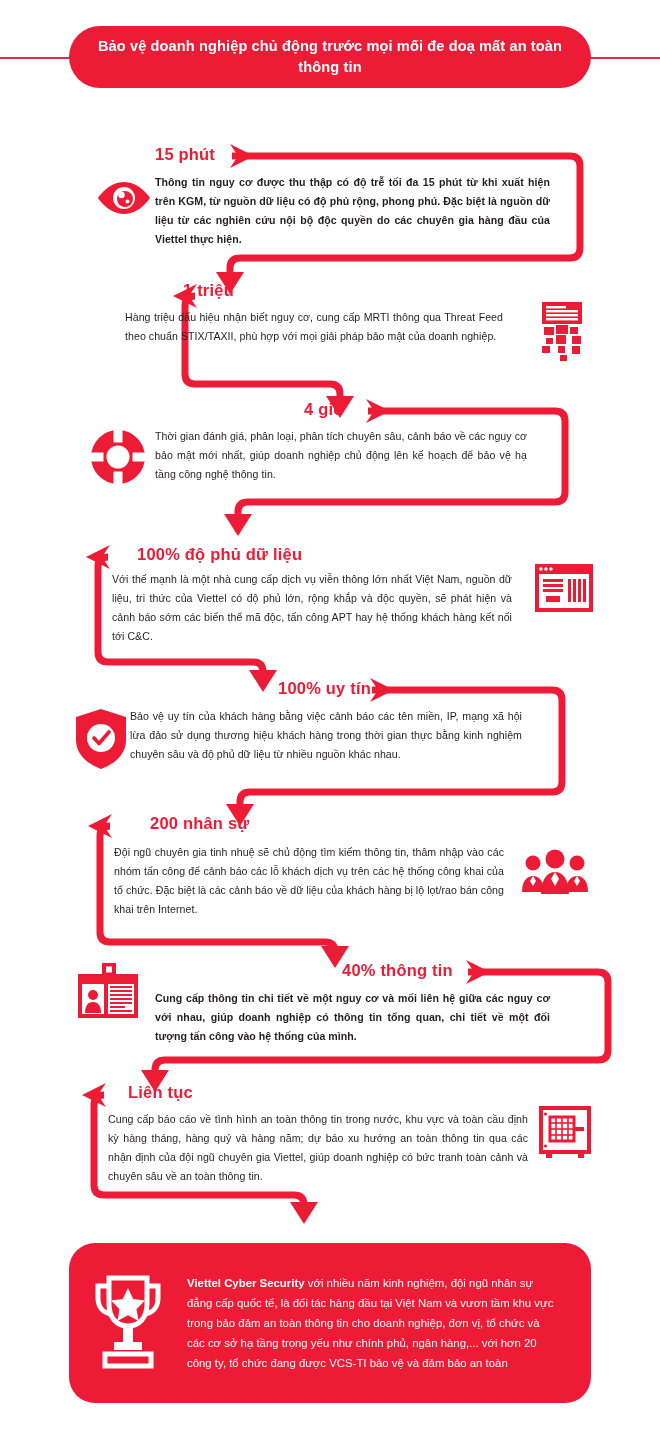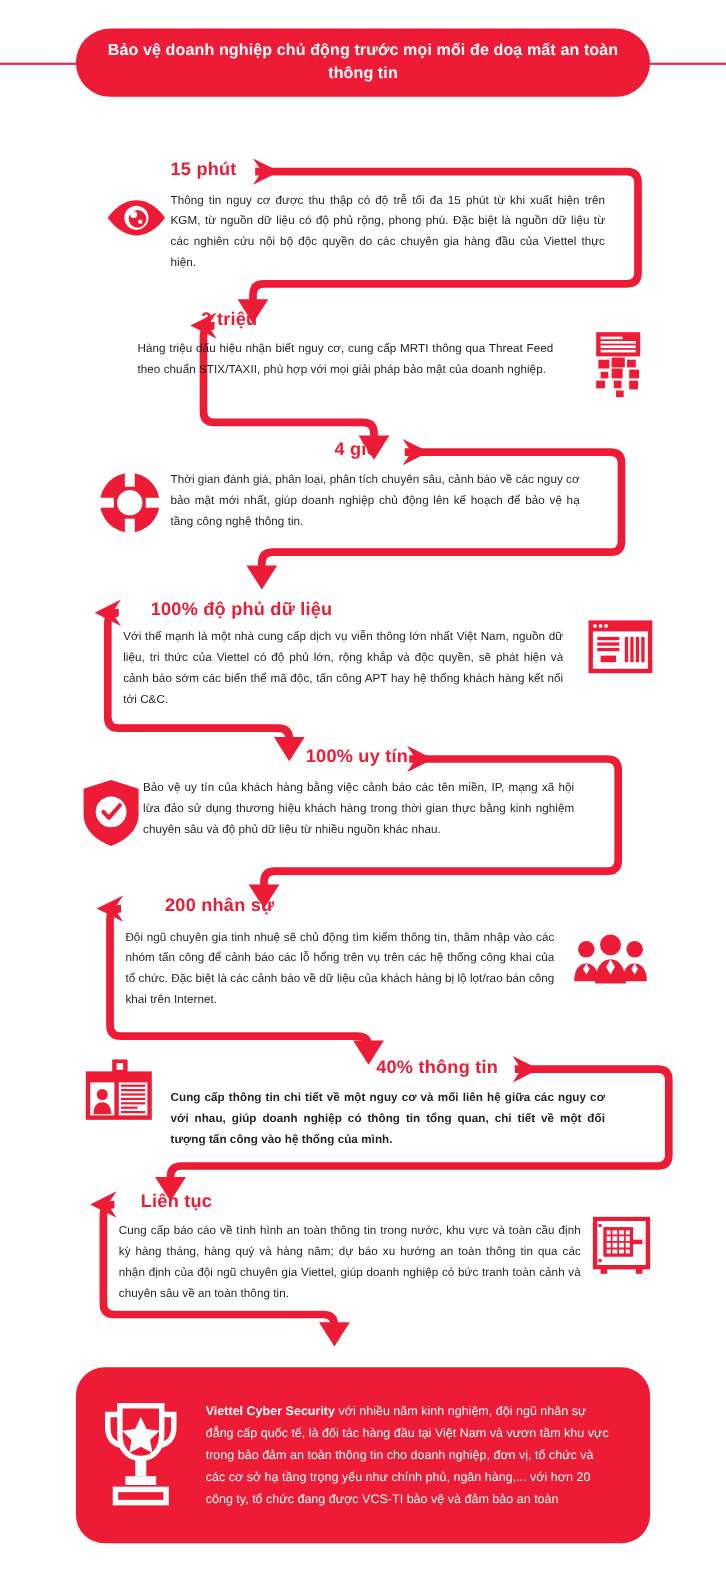--- a/index.html
+++ b/index.html
@@ -167,21 +167,21 @@
     <div class="step-icon" style="left:96px; top:180px;">
       <svg width="56" height="36" viewBox="0 0 56 36">
         <path d="M28 2 C44 2 54 18 54 18 C54 18 44 34 28 34 C12 34 2 18 2 18 C2 18 12 2 28 2 Z" fill="#ed1b35"></path>
         <circle cx="28" cy="18" r="11" fill="#ffffff"></circle>
         <circle cx="29" cy="19" r="8" fill="#ed1b35"></circle>
         <circle cx="25.5" cy="15" r="3.2" fill="#ffffff"></circle>
         <circle cx="31.5" cy="21.5" r="2" fill="#ffffff"></circle>
       </svg>
     </div>
     <div class="step-label" style="left:155px; top:145px;">15 phút</div>
-    <div class="step-body" style="left:155px; top:173px; width:395px;">Thông tin nguy cơ được thu thập có độ trễ tối đa 15 phút từ khi xuất hiện trên KGM, từ nguồn dữ liệu có độ phủ rộng, phong phú. Đặc biệt là nguồn dữ liệu từ các nghiên cứu nội bộ độc quyền do các chuyên gia hàng đầu của Viettel thực hiện.</div>
+    <div class="step-body" style="left:155px; top:173px; width:395px;font-weight:bold;">Thông tin nguy cơ được thu thập có độ trễ tối đa 15 phút từ khi xuất hiện trên KGM, từ nguồn dữ liệu có độ phủ rộng, phong phú. Đặc biệt là nguồn dữ liệu từ các nghiên cứu nội bộ độc quyền do các chuyên gia hàng đầu của Viettel thực hiện.</div>
   </div>
 
   <div class="step">
     <div class="step-icon" style="left:534px; top:300px;">
       <svg width="56" height="62" viewBox="0 0 56 62">
         <rect x="8" y="2" width="40" height="22" fill="#ed1b35"></rect>
         <rect x="12" y="6" width="20" height="2.4" fill="#ffffff"></rect>
         <rect x="12" y="10" width="32" height="2.4" fill="#ffffff"></rect>
         <rect x="12" y="14" width="32" height="2.4" fill="#ffffff"></rect>
         <rect x="12" y="18" width="32" height="2.4" fill="#ffffff"></rect>
@@ -190,21 +190,21 @@
         <rect x="36" y="27" width="8" height="7" fill="#ed1b35"></rect>
         <rect x="22" y="35" width="10" height="9" fill="#ed1b35"></rect>
         <rect x="38" y="36" width="9" height="8" fill="#ed1b35"></rect>
         <rect x="12" y="38" width="7" height="6" fill="#ed1b35"></rect>
         <rect x="8" y="46" width="8" height="7" fill="#ed1b35"></rect>
         <rect x="24" y="46" width="7" height="7" fill="#ed1b35"></rect>
         <rect x="38" y="46" width="8" height="8" fill="#ed1b35"></rect>
         <rect x="26" y="55" width="7" height="6" fill="#ed1b35"></rect>
       </svg>
     </div>
-    <div class="step-label" style="left:183px; top:281px;">3 triệu</div>
+    <div class="step-label" style="left:183px; top:281px;">1 triệu</div>
     <div class="step-body" style="left:125px; top:308px; width:378px;">Hàng triệu dấu hiệu nhận biết nguy cơ, cung cấp MRTI thông qua Threat Feed theo chuẩn STIX/TAXII, phù hợp với mọi giải pháp bảo mật của doanh nghiệp.</div>
   </div>
 
   <div class="step">
     <div class="step-icon" style="left:88px; top:427px;">
       <svg width="60" height="60" viewBox="0 0 60 60">
         <circle cx="30" cy="30" r="27" fill="#ed1b35"></circle>
         <circle cx="30" cy="30" r="11.5" fill="#ffffff"></circle>
         <rect x="25.5" y="1.5" width="9" height="14" fill="#ffffff"></rect>
         <rect x="25.5" y="44.5" width="9" height="14" fill="#ffffff"></rect>
@@ -260,21 +260,21 @@
         <circle cx="57" cy="15" r="7.5" fill="#ed1b35"></circle>
         <path d="M46 44 C46 33 51 28 57 28 C63 28 68 33 68 44 Z" fill="#ed1b35"></path>
         <circle cx="35" cy="11" r="9.5" fill="#ed1b35"></circle>
         <path d="M21 46 C21 32 27 24 35 24 C43 24 49 32 49 46 Z" fill="#ed1b35"></path>
         <path d="M35 24 L39 31 L35 38 L31 31 Z" fill="#ffffff"></path>
         <path d="M13 28 L16 33 L13 38 L10 33 Z" fill="#ffffff"></path>
         <path d="M57 28 L60 33 L57 38 L54 33 Z" fill="#ffffff"></path>
       </svg>
     </div>
     <div class="step-label" style="left:138px; top:814px;margin-left:12px;">200 nhân sự</div>
-    <div class="step-body" style="left:114px; top:843px; width:390px;">Đội ngũ chuyên gia tinh nhuệ sẽ chủ động tìm kiếm thông tin, thâm nhập vào các nhóm tấn công để cảnh báo các lỗ hổng trên vụ trên các hệ thống công khai của tổ chức. Đặc biệt là các cảnh báo về dữ liệu của khách hàng bị lộ lọt/rao bán công khai trên Internet.</div>
+    <div class="step-body" style="left:114px; top:843px; width:390px;">Đội ngũ chuyên gia tinh nhuệ sẽ chủ động tìm kiếm thông tin, thâm nhập vào các nhóm tấn công để cảnh báo các lỗ khách dịch vụ trên các hệ thống công khai của tổ chức. Đặc biệt là các cảnh báo về dữ liệu của khách hàng bị lộ lọt/rao bán công khai trên Internet.</div>
   </div>
 
   <div class="step">
     <div class="step-icon" style="left:76px; top:963px;">
       <svg width="64" height="56" viewBox="0 0 64 56">
         <rect x="26" y="0" width="14" height="13" fill="#ed1b35"></rect>
         <rect x="30" y="3.5" width="6" height="6" fill="#ffffff"></rect>
         <rect x="2" y="11" width="60" height="44" fill="#ed1b35"></rect>
         <rect x="6" y="21" width="22" height="30" fill="#ffffff"></rect>
         <circle cx="17" cy="32" r="5" fill="#ed1b35"></circle>

